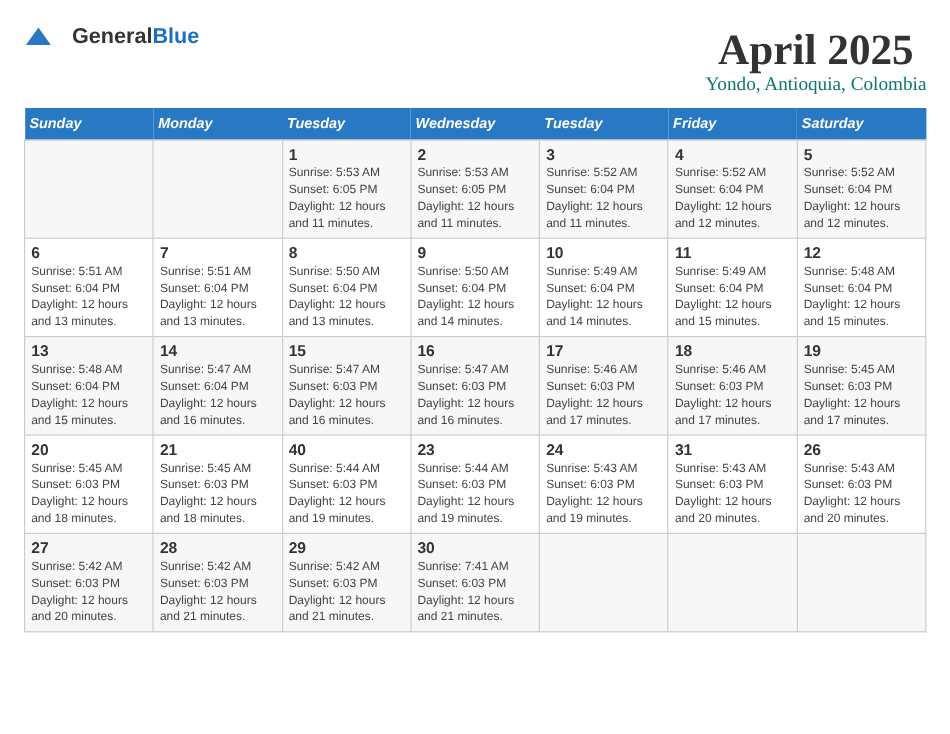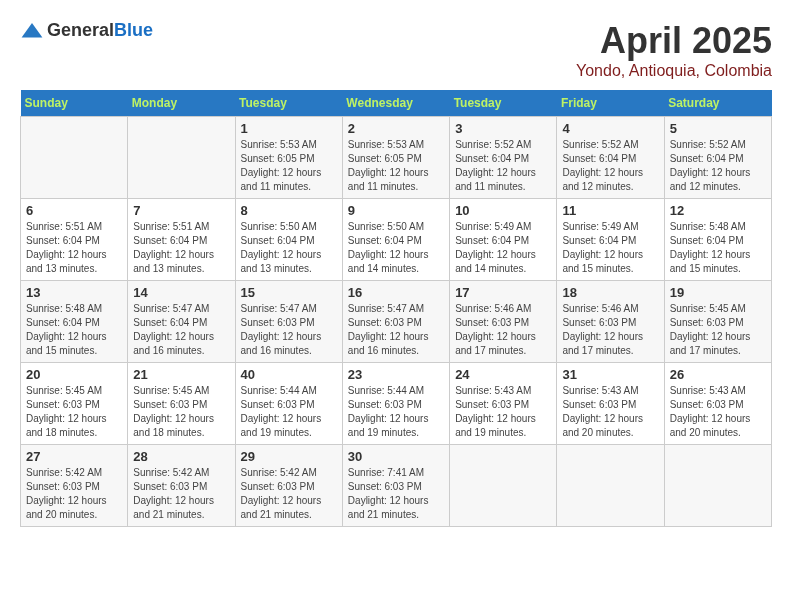--- a/index.html
+++ b/index.html
@@ -12,60 +12,62 @@
     }
     .header-area {
       display: flex;
       justify-content: space-between;
       align-items: flex-start;
       margin-bottom: 10px;
     }
     .logo {
       display: flex;
       align-items: center;
-      gap: 3px;
+      gap: 16px;
     }
     .logo-text-general {
       font-size: 18px;
       font-weight: bold;
       color: #333;
     }
     .logo-text-blue {
       font-size: 18px;
       font-weight: bold;
       color: #1a6fc4;
     }
     .logo-icon {
       width: 24px;
       height: 20px;
     }
     .title-area {
-      text-align: right;
+      text-align: center;
+      font-family: Liberation Serif, serif;
     }
     .month-title {
       font-size: 36px;
       font-weight: bold;
       color: #333;
     }
     .location-title {
       font-size: 16px;
-      color: #7f1d1d;
+      color: #0f766e;
     }
     table {
       width: 100%;
       border-collapse: collapse;
       font-size: 11px;
     }
     th {
       background-color: #2878c3;
-      color: #bef264;
+      color: #ffffff;
       padding: 6px 4px;
       text-align: left;
       font-size: 12px;
       font-weight: bold;
+      font-style: italic;
     }
     td {
       border: 1px solid #ccc;
       vertical-align: top;
       padding: 4px 5px;
       height: 80px;
       width: 107px;
       color: #333;
     }
     .day-number {

